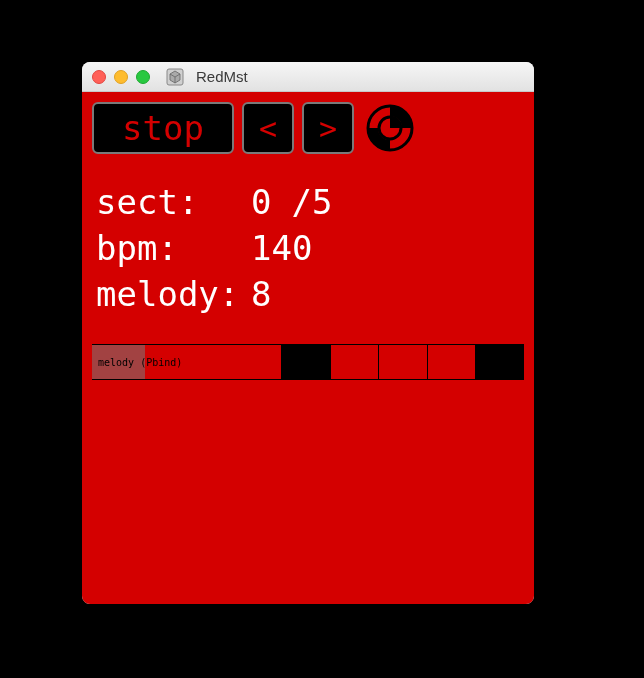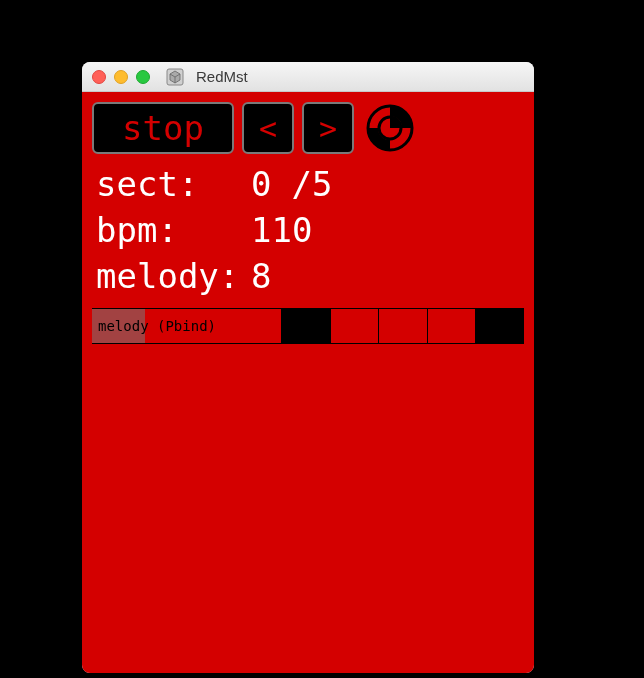--- a/index.html
+++ b/index.html
@@ -8,21 +8,21 @@
     width: 644px;
     height: 678px;
     font-family: "Menlo", "Consolas", monospace;
     position: relative;
   }
   .window {
     position: absolute;
     left: 82px;
     top: 62px;
     width: 452px;
-    height: 611px;
+    height: 542px;
     background: #e6e6e6;
     border-radius: 8px;
     box-shadow: 0 10px 30px rgba(0,0,0,0.5);
     overflow: hidden;
   }
   .titlebar {
     height: 30px;
     background: linear-gradient(#f6f6f6, #e2e2e2);
     display: flex;
     align-items: center;
@@ -55,20 +55,21 @@
     font-size: 15px;
     color: #3a3a3a;
     margin-left: 4px;
   }
   .client {
     background: #d40000;
     height: calc(100% - 30px);
     padding: 10px 10px 10px 10px;
     display: flex;
     flex-direction: column;
+    gap: 18px;
   }
   .toolbar {
     display: flex;
     align-items: center;
     gap: 8px;
     margin-bottom: 10px;
   }
   .btn {
     background: #000;
     color: #d40000;
@@ -121,21 +122,21 @@
     background: #d40000;
   }
   .track-label {
     width: 44%;
     display: flex;
     align-items: center;
     position: relative;
     border-right: 1px solid #000;
   }
   .track-label-text {
-    font-size: 14px;
+    font-size: 10px;
     color: #000;
     padding-left: 6px;
     position: relative;
     z-index: 2;
   }
   .track-label-text.teal { color: #14a0a0; }
   .cell {
     flex: 1;
     border-right: 1px solid #000;
   }
@@ -191,21 +192,21 @@
     <div class="info">
       <div class="info-row">
         <span>sect:</span>
         <span class="info-val">
           <span>0</span>
           <span>/5</span>
         </span>
       </div>
       <div class="info-row">
         <span>bpm:</span>
-        <span>110</span>
+        <span>140</span>
       </div>
       <div class="info-row">
         <span>melody:</span>
         <span>8</span>
       </div>
     </div>
 
     <div class="tracks">
         <div class="track-row">
           <div class="track-label">

